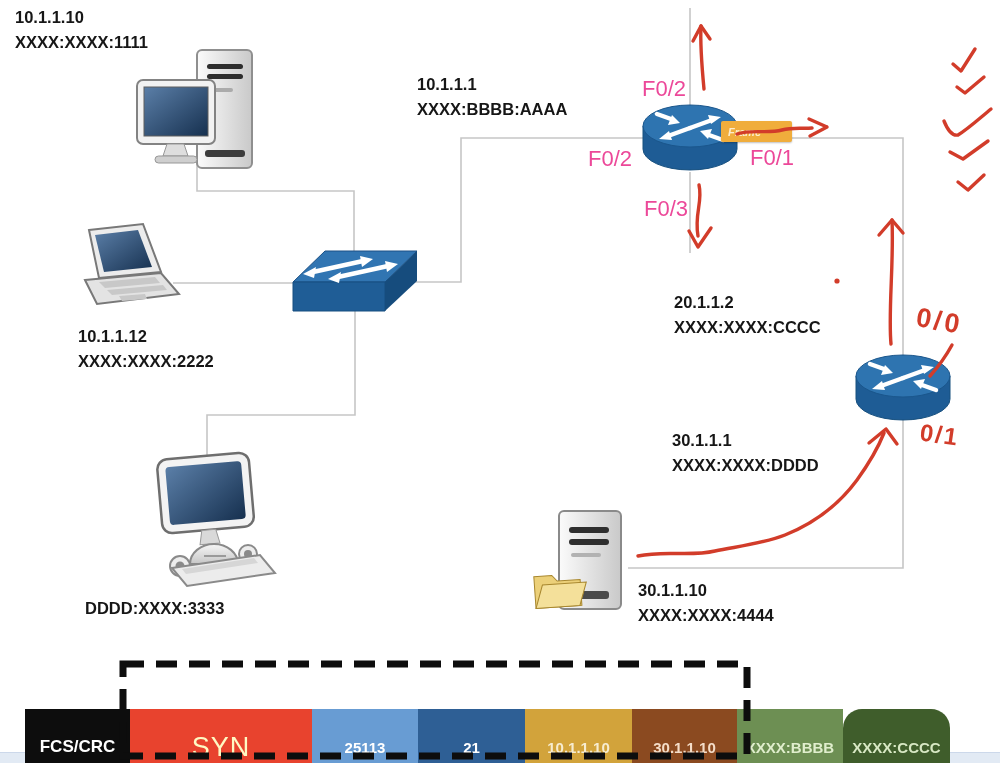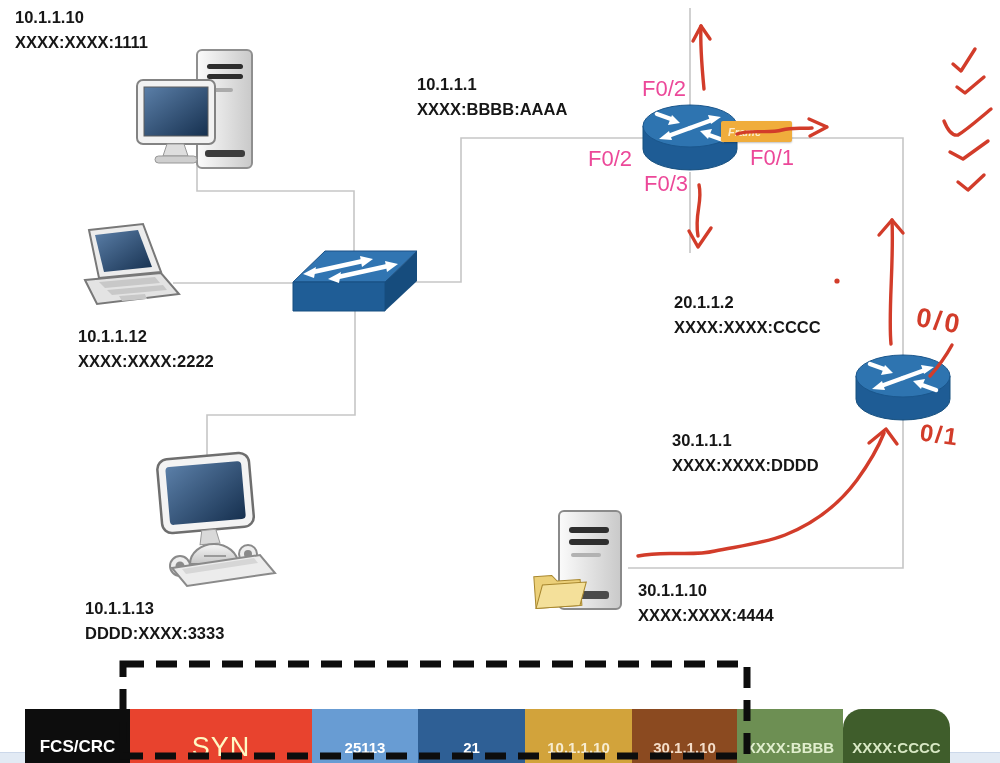--- a/index.html
+++ b/index.html
@@ -160,21 +160,20 @@
 
   <div class="dev-label" style="left:15px;top:5px">
     <div>10.1.1.10</div>
     <div>XXXX:XXXX:1111</div>
   </div>
   <div class="dev-label" style="left:78px;top:324px">
     <div>10.1.1.12</div>
     <div>XXXX:XXXX:2222</div>
   </div>
   <div class="dev-label" style="left:85px;top:596px">
-    <div>10.1.1.13</div>
     <div>DDDD:XXXX:3333</div>
   </div>
   <div class="dev-label" style="left:638px;top:578px">
     <div>30.1.1.10</div>
     <div>XXXX:XXXX:4444</div>
   </div>
   <div class="dev-label" style="left:417px;top:72px">
     <div>10.1.1.1</div>
     <div>XXXX:BBBB:AAAA</div>
   </div>
@@ -183,21 +182,21 @@
     <div>XXXX:XXXX:CCCC</div>
   </div>
   <div class="dev-label" style="left:672px;top:428px">
     <div>30.1.1.1</div>
     <div>XXXX:XXXX:DDDD</div>
   </div>
 
   <div class="port-label" style="left:642px;top:76px">F0/2</div>
   <div class="port-label" style="left:588px;top:146px">F0/2</div>
   <div class="port-label" style="left:750px;top:145px">F0/1</div>
-  <div class="port-label" style="left:644px;top:171px">F0/3</div>
+  <div class="port-label" style="left:644px;top:196px">F0/3</div>
 
   <div class="hl-box" style="background: rgb(240, 173, 60);">
     <span>Frame</span>
   </div>
 
   <div class="hand hand-top">0/0</div>
   <div class="hand hand-bottom">0/1</div>
 
   <svg class="abs z5" width="1000" height="763" viewBox="0 0 1000 763" fill="none" stroke="#d23c2a" stroke-width="3.4" stroke-linecap="round" stroke-linejoin="round">
 

